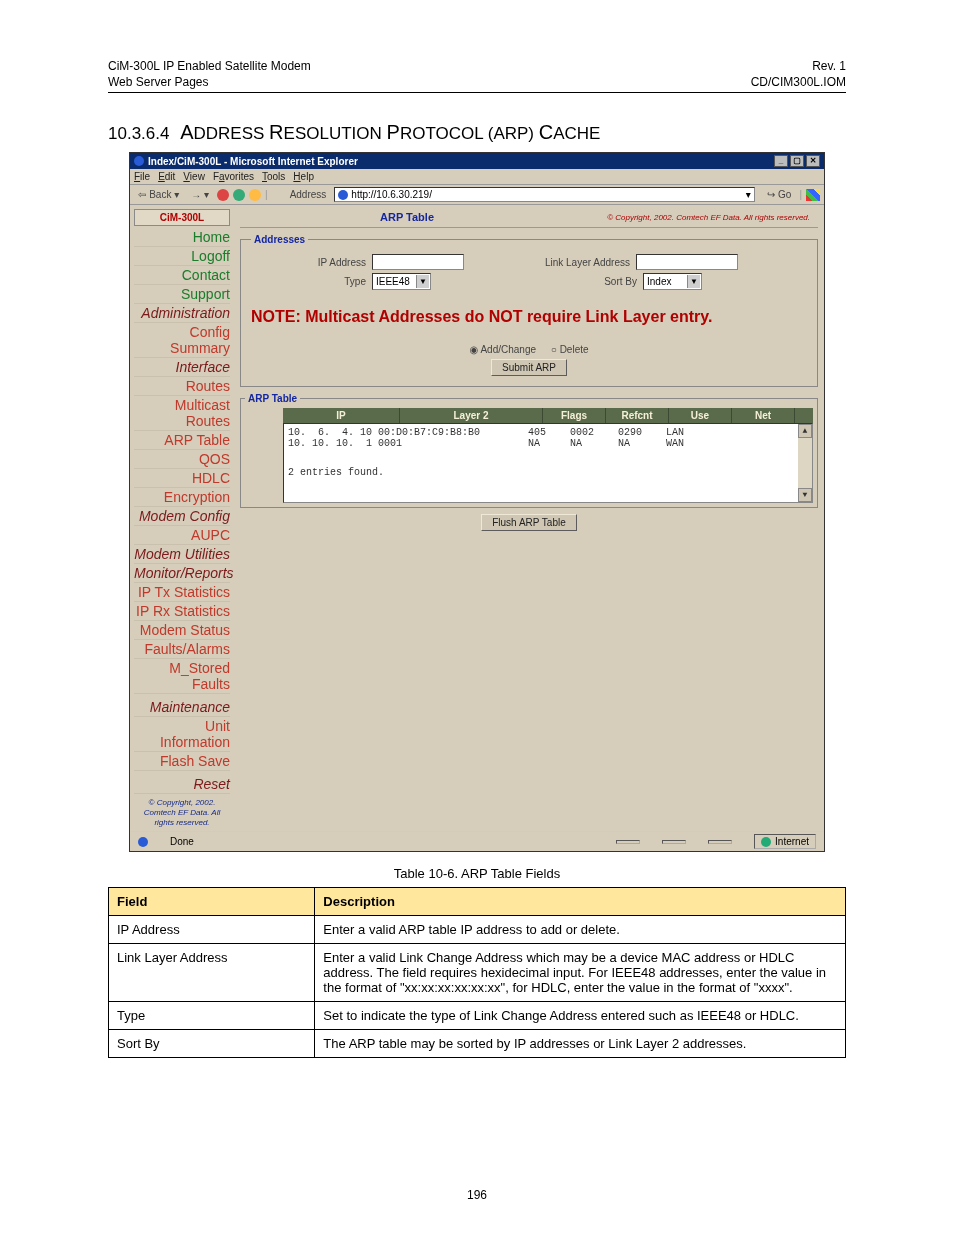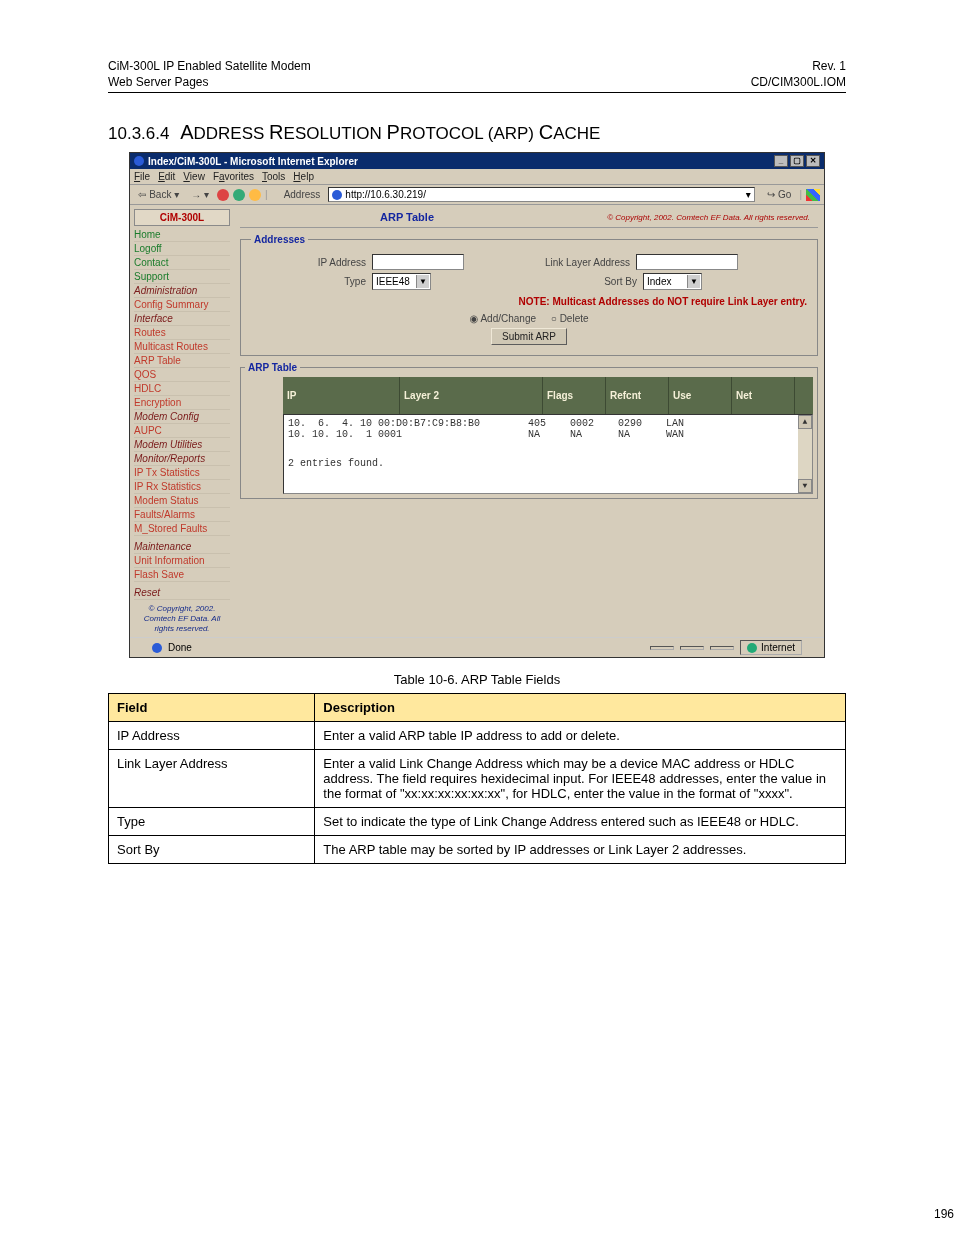--- a/index.html
+++ b/index.html
@@ -78,21 +78,21 @@
     display: flex;
     align-items: center;
     padding: 2px 4px;
     gap: 4px;
     border-bottom: 1px solid #999;
   }
   .tbbtn {
     padding: 1px 4px;
     color: #444;
   }
-  .addrlabel { margin-left: 12px; color:#444;text-align:center; }
+  .addrlabel { margin-left: 18px; color:#444;text-align:center; }
   .addrbox {
     flex: 1;
     background: #fff;
     border: 1px inset #888;
     padding: 1px 3px;
     margin: 0 4px;
     font-size: 10px;
     display: flex;
     align-items: center;
     gap: 3px;
@@ -114,22 +114,22 @@
     font-size: 10px;
     font-weight: bold;
     color: #b00000;
     text-align: center;
     padding: 2px 0;
     border: 1px solid #8a8a8a;
     background: #e1d8c6;
     margin-bottom: 2px;
   }
   .sb-link {
-    font-size: 10px;
-    text-align: left;
+    font-size: 14px;
+    text-align: right;
     padding: 1px 0;
     color: #c0392b;
     border-bottom: 1px solid #c9c0ae;
   }
   .sb-link.green { color: #1b7c2c; }
   .sb-link.dark { color: #7a1a1a; font-style: italic; }
   .sb-caption {
     font-size: 8px;
     color: #142a8a;
     text-align: center;
@@ -183,25 +183,25 @@
   .sel {
     border: 1px inset #888; background: #fff; height: 15px; padding: 0 12px 0 3px;
     font-size: 10px; position: relative; display:inline-flex; align-items:center; min-width:42px;
   }
   .sel .caret {
     position:absolute; right:1px; top:1px; bottom:1px; width:12px;
     background:#cfcfcf; border-left:1px solid #888;
     display:flex; align-items:center; justify-content:center; font-size:8px;
   }
   .note {
-    text-align: right;
+    text-align: left;
     color: #b00000;
     font-weight: bold;
-    font-size: 10px;
-    margin: 6px 0;
+    font-size: 16px;
+    margin: 18px 0;
   }
   .radiorow { text-align: center; margin: 4px 0;}
   .radiorow label { font-size: 10px; margin: 0 6px; color:#444;}
   .btn {
     display: inline-block;
     background: #cfc7b4;
     border: 1px solid #5c5c5c;
     border-top-color:#efe8d7; border-left-color:#efe8d7;
     padding: 2px 10px;
     font-size: 10px;
@@ -219,21 +219,21 @@
     color: #1426a0;
     padding: 0 3px;
   }
   .tblhdr {
     display: flex;
     background: #5a6b4b;
     color: #f5f0d8;
     font-weight: bold;
     font-size: 10px;
   }
-  .tblhdr .c { padding: 13px 4px; border-right: 1px solid #3d4a33; }
+  .tblhdr .c { padding: 2px 4px; border-right: 1px solid #3d4a33; text-align:center; }
   .c-ip { width: 108px;}
   .c-l2 { width: 134px;}
   .c-fl { width: 54px;}
   .c-rf { width: 54px;}
   .c-us { width: 54px;}
   .c-nt { width: 54px;}
   .tblbody {
     background: #fff;
     border: 1px inset #888;
     font-family: "Courier New", monospace;
@@ -246,24 +246,24 @@
   .scrollbar {
     position: absolute; right: 0; top: 0; bottom: 0; width: 14px;
     background: #ddd6c3;
     display: flex; flex-direction: column; justify-content: space-between;
   }
   .sbarrow { height: 14px; background:#cfc7b4; border:1px solid #888; box-sizing:border-box; font-size:8px; text-align:center; line-height:12px;}
   .statusbar {
     display: flex;
     align-items: center;
     border-top: 1px solid #ccc;
-    padding: 2px 22px;
-    background: #d6cdbb;
-    font-size: 10px;
-    gap: 6px;
+    padding: 2px 8px;
+    background: #d6cdbb;
+    font-size: 10px;
+    gap: 22px;
   }
   .statusbar .spacer { flex: 1; }
   .statusbar .zone {
     border: 1px inset #aaa;
     padding: 1px 6px;
     display: flex; align-items: center; gap: 4px;
   }
   .glob { width: 10px; height:10px; border-radius:50%; background:#2a7; display:inline-block;}
   
   .tbl-caption {
@@ -281,23 +281,23 @@
     padding: 6px 8px;
     text-align: left;
     vertical-align: top;
   }
   table.fields th {
     background: #ffe89e;
     font-weight: bold;
   }
   .page-num {
     position: absolute;
-    bottom: 14px;
+    bottom: 33px;
     left: 0; right: 0;
-    text-align: right;
+    text-align: center;
     font-size: 12px;
   }
   .ie-icon { width:10px;height:10px;display:inline-block;border-radius:50%;background:#2a5bd7;}
   .ic { width:12px;height:12px;border-radius:50%;display:inline-block;}
   .windows-flag { width:14px;height:12px;display:inline-block;background:linear-gradient(45deg,#e33 25%,#4b4 0 50%,#36f 0 75%,#fd3 0);}
 </style>
 </head>
 <body>
 
 <div class="page">
@@ -437,20 +437,23 @@
                 <div style="margin-top:18px">2 entries found.</div>
                 <div class="scrollbar">
                   <div class="sbarrow">▲</div>
                   <div class="sbarrow">▼</div>
                 </div>
               </div>
             </div>
           </div>
         </fieldset>
 
+        <div class="center" style="margin:6px 0 4px 0">
+          <span class="btn">Flush ARP Table</span>
+        </div>
       </div>
     </div>
 
     <div class="statusbar">
       <span class="ie-icon"></span>
       <span>Done</span>
       <span class="spacer"></span>
       <span class="zone" style="width:10px"></span>
       <span class="zone" style="width:10px"></span>
       <span class="zone" style="width:10px"></span>

